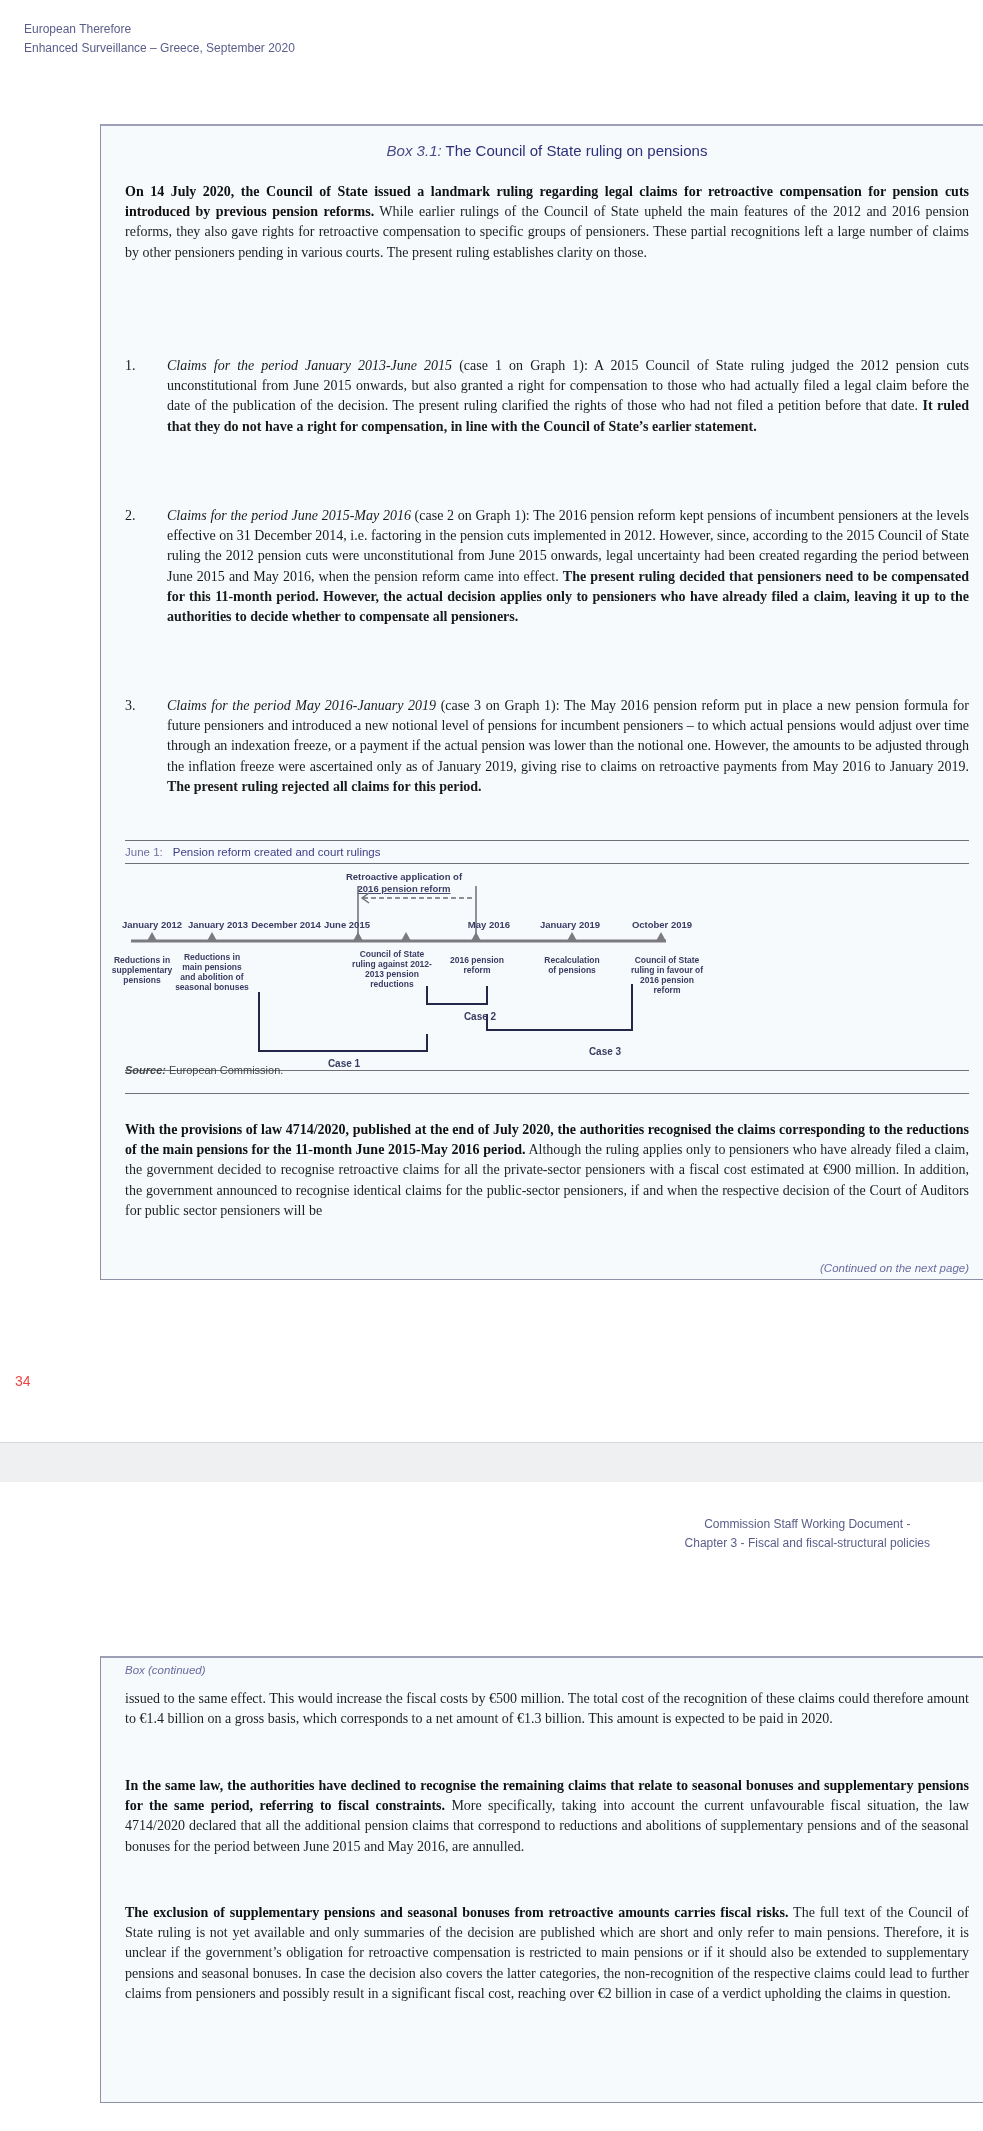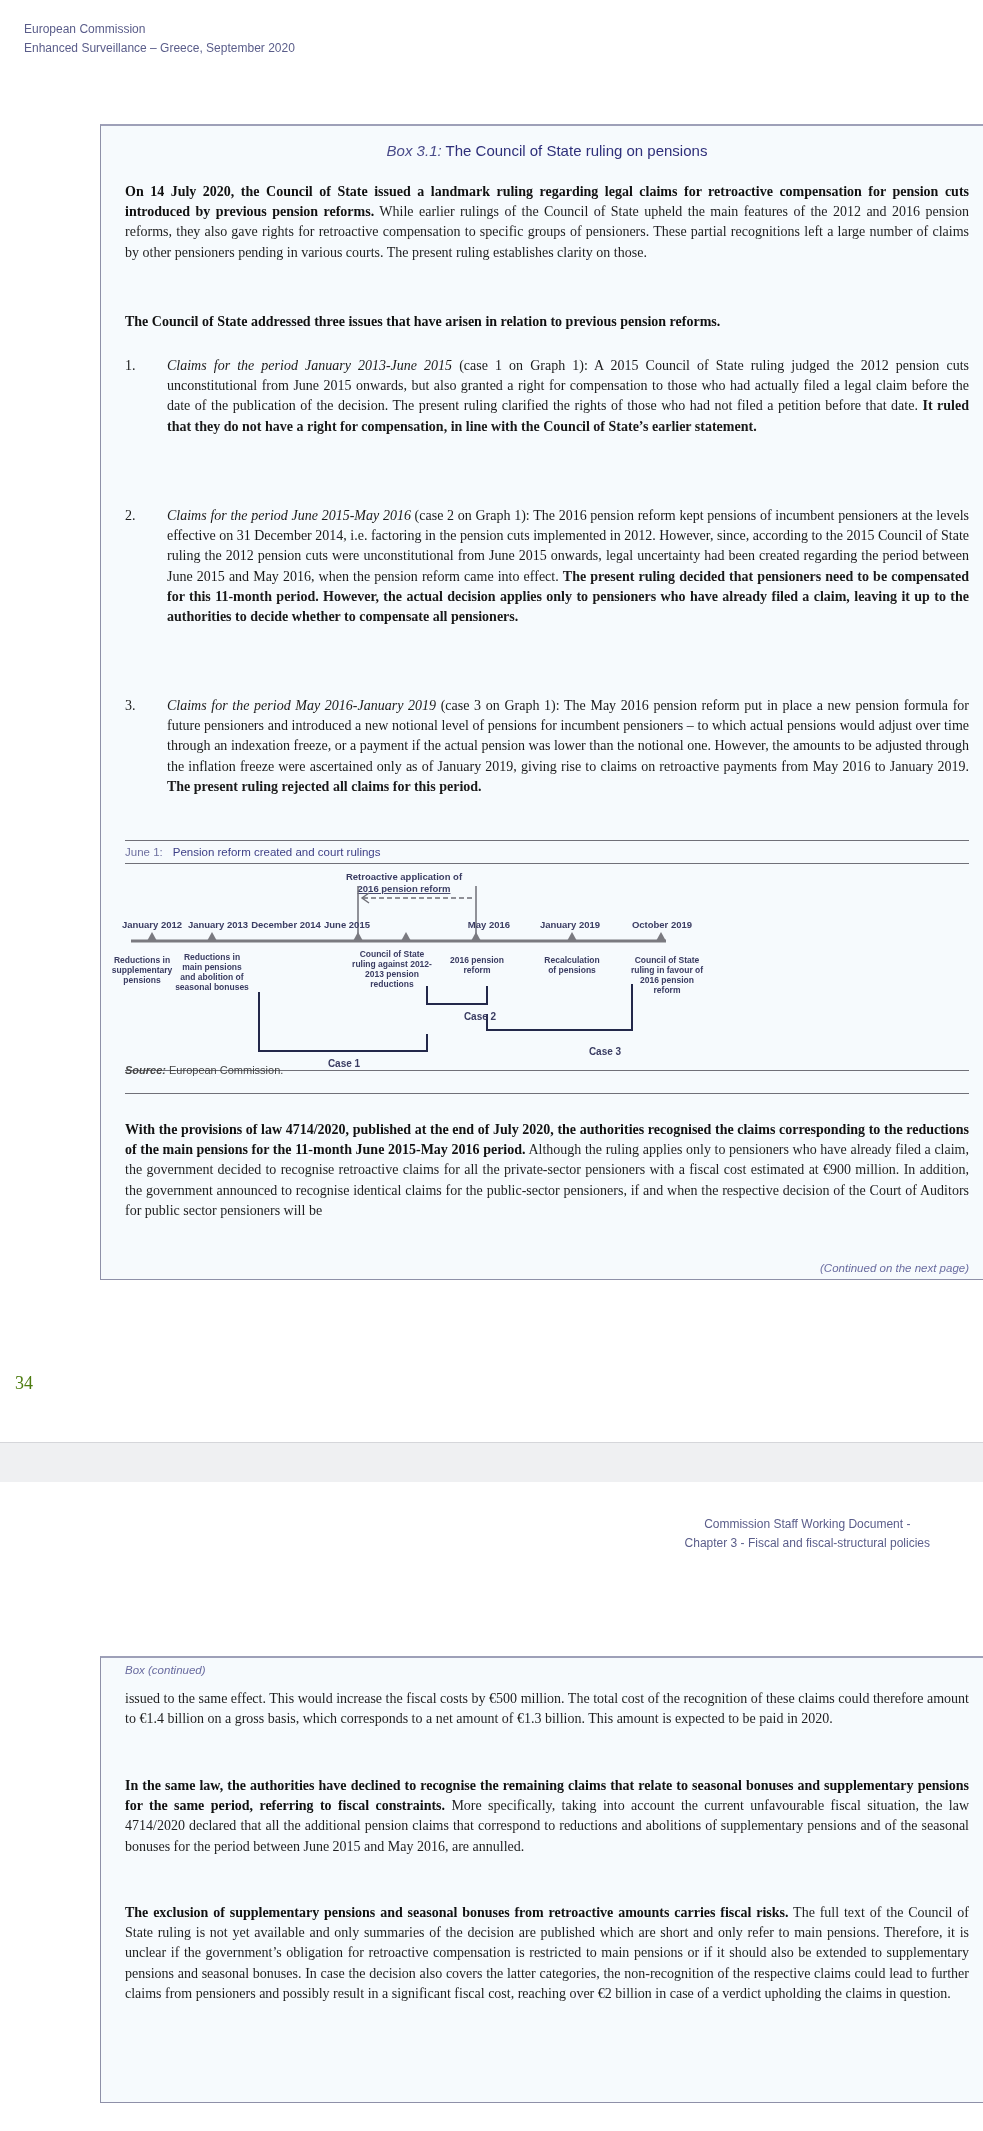--- a/index.html
+++ b/index.html
@@ -8,21 +8,21 @@
 
   .page { position: absolute; left: 0; width: 983px; background: #ffffff; }
   .page1 { top: 0; height: 1442px; box-shadow: 0 2px 3px rgba(0,0,0,0.15); }
   .gap { position: absolute; left: 0; top: 1442px; width: 983px; height: 40px; background: #eff0f2; border-top: 1px solid #d5d6da; }
   .page2 { top: 1482px; height: 649px; }
 
   .hdr { position: absolute; font-family: "Liberation Sans", sans-serif; font-size: 12px; color: #5a5d8a; line-height: 19px; }
   .hdr-left { left: 24px; top: 20px; }
   .hdr-right { right: 53px; top: 1515px; text-align: center; }
 
-  .page-num { position: absolute; left: 15px; top: 1373px; font-family: Liberation Serif, serif; font-size: 18px; color: #4d7c0f; }
+  .page-num { position: absolute; left: 15px; top: 1373px; font-family: Liberation Sans, sans-serif; font-size: 14px; color: #ef4444; }
 
   .box { position: absolute; left: 100px; width: 894px; background: #f6fafd; border: 1px solid #8e90a8; border-top: 2px solid #9ea0b8; }
   .box1 { top: 124px; height: 1156px; }
   .box2 { top: 1656px; height: 447px; }
 
   .box-title { text-align: center; font-family: "Liberation Sans", sans-serif; font-size: 15px; color: #2e2f7a; margin-top: 16px; }
   .box-title .lbl { font-style: italic; color: #4a4c8a; }
 
   .text { position: absolute; left: 24px; right: 24px; font-size: 14px; line-height: 20.2px; text-align: justify; color: #1e1e1e; }
   .text b { font-weight: bold; color: #111; }
@@ -40,33 +40,32 @@
   .tl-svg { position: absolute; left: 0; top: 0; }
 
   .continued { position: absolute; right: 24px; font-family: "Liberation Sans", sans-serif; font-size: 11.5px; font-style: italic; color: #6a6ca0; }
   .box-cont-label { position: absolute; left: 24px; top: 6px; font-family: "Liberation Sans", sans-serif; font-size: 11.5px; font-style: italic; color: #6a6ca0; }
 </style>
 </head>
 <body>
 
 <div class="page page1">
   <div class="hdr hdr-left">
-    <div>European Commission</div>
+    <div>European Therefore</div>
     <div>Enhanced Surveillance – Greece, September 2020</div>
   </div>
 
   <div class="box box1">
     <div class="box-title">
       <span class="lbl">Box 3.1:</span>
       <span>The Council of State ruling on pensions</span>
     </div>
 
     <div class="text" style="top:56px;"><b>On 14 July 2020, the Council of State issued a landmark ruling regarding legal claims for retroactive compensation for pension cuts introduced by previous pension reforms.</b><span> While earlier rulings of the Council of State upheld the main features of the 2012 and 2016 pension reforms, they also gave rights for retroactive compensation to specific groups of pensioners. These partial recognitions left a large number of claims by other pensioners pending in various courts. The present ruling establishes clarity on those.</span></div>
 
-    <div class="text" style="top:186px;"><b>The Council of State addressed three issues that have arisen in relation to previous pension reforms.</b></div>
 
     <div class="list-item" style="top:230px;">
       <span class="num">1.</span>
       <div class="body"><i>Claims for the period January 2013-June 2015</i><span> (case 1 on Graph 1): A 2015 Council of State ruling judged the 2012 pension cuts unconstitutional from June 2015 onwards, but also granted a right for compensation to those who had actually filed a legal claim before the date of the publication of the decision. The present ruling clarified the rights of those who had not filed a petition before that date. </span><b>It ruled that they do not have a right for compensation, in line with the Council of State’s earlier statement.</b></div>
     </div>
 
     <div class="list-item" style="top:380px;">
       <span class="num">2.</span>
       <div class="body"><i>Claims for the period June 2015-May 2016</i><span> (case 2 on Graph 1): The 2016 pension reform kept pensions of incumbent pensioners at the levels effective on 31 December 2014, i.e. factoring in the pension cuts implemented in 2012. However, since, according to the 2015 Council of State ruling the 2012 pension cuts were unconstitutional from June 2015 onwards, legal uncertainty had been created regarding the period between June 2015 and May 2016, when the pension reform came into effect. </span><b>The present ruling decided that pensioners need to be compensated for this 11-month period. However, the actual decision applies only to pensioners who have already filed a claim, leaving it up to the authorities to decide whether to compensate all pensioners.</b></div>
     </div>

